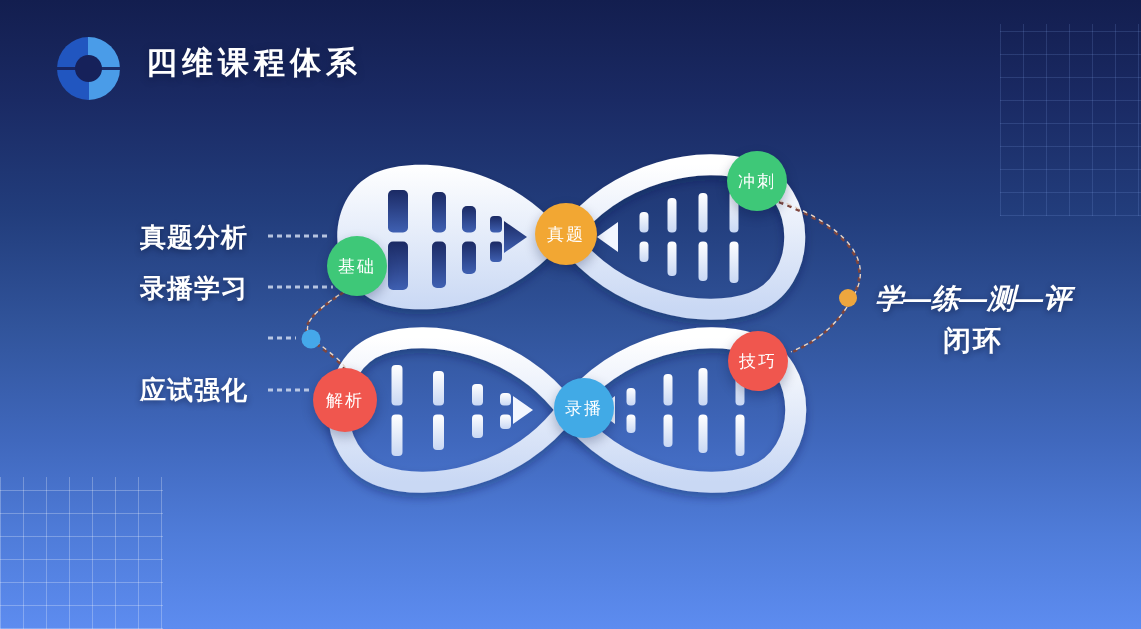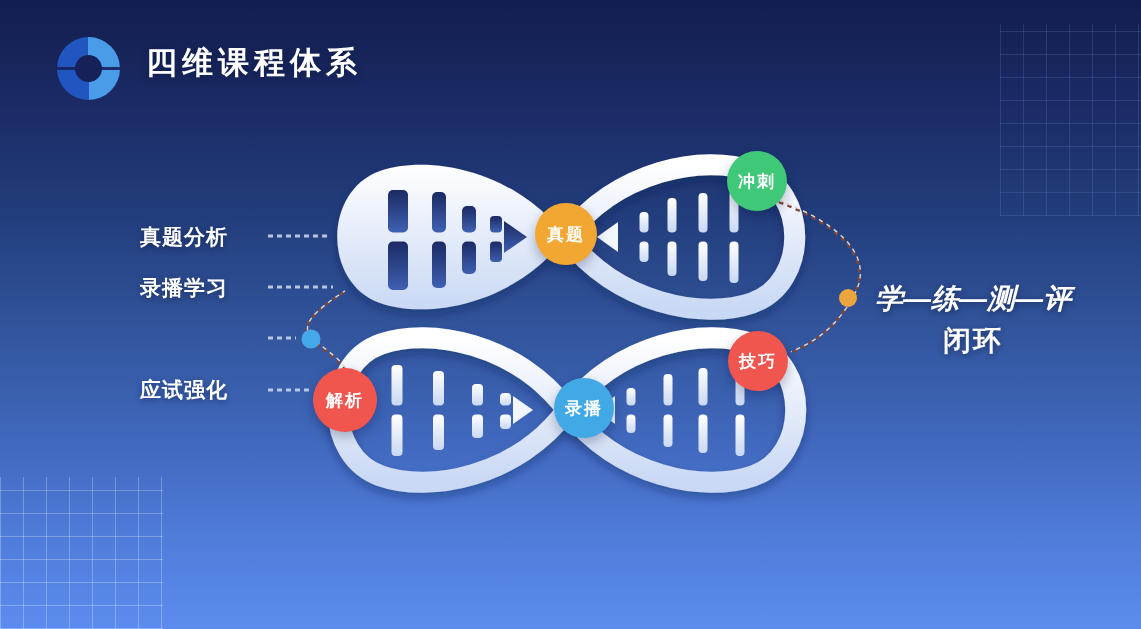--- a/index.html
+++ b/index.html
@@ -33,27 +33,27 @@
     position:absolute;left:0;top:30px;width:63px;height:3px;background:#16215a;opacity:.9;
   }
   .title{
     position:absolute;left:146px;top:42px;margin:0;
     font-size:31px;font-weight:700;color:#ffffff;letter-spacing:5px;
     text-shadow:0 2px 8px rgba(5,12,40,.4);
   }
   .stage{position:absolute;left:0;top:0;}
   .side-label{
     position:absolute;left:140px;width:160px;line-height:34px;
-    font-size:21px;font-weight:700;color:#ffffff;letter-spacing:1px;
+    font-size:26px;font-weight:700;color:#ffffff;letter-spacing:1px;
     text-shadow:0 2px 6px rgba(5,12,40,.45);
   }
   .ll1{top:220px}.ll2{top:271px}.ll3{top:321px}.ll4{top:373px}
   .badge{
     position:absolute;border-radius:50%;display:flex;align-items:center;justify-content:center;
-    color:#ffffff;font-weight:700;font-size:17px;letter-spacing:2px;
+    color:#ffffff;font-weight:400;font-size:17px;letter-spacing:2px;
     box-shadow:0 5px 12px rgba(8,18,60,.28);
   }
   .b-chongci{left:727px;top:151px;width:60px;height:60px;}
   .b-zhenti {left:535px;top:203px;width:62px;height:62px;text-align:right;}
   .b-jichu  {left:327px;top:236px;width:60px;height:60px;}
   .b-jiqiao {left:728px;top:331px;width:60px;height:60px;}
   .b-jiexi  {left:313px;top:368px;width:64px;height:64px;}
   .b-lubo   {left:554px;top:378px;width:60px;height:60px;}
   .right-note{
     position:absolute;left:864px;top:282px;width:218px;text-align:center;
@@ -168,20 +168,21 @@
     <circle cx="311" cy="339" r="9.5" fill="#45a8ea"></circle>
     <circle cx="848" cy="298" r="9" fill="#eda63e"></circle>
   </svg>
 
   <div class="side-label ll1">真题分析</div>
   <div class="side-label ll2">录播学习</div>
   <div class="side-label ll4">应试强化</div>
 
   <div class="badge b-chongci" style="background: rgb(62, 200, 120);">冲刺</div>
   <div class="badge b-zhenti" style="background: rgb(242, 167, 51);">真题</div>
+  <div class="badge b-jichu" style="background: rgb(62, 200, 120);">基础</div>
   <div class="badge b-jiqiao" style="background: rgb(240, 86, 78);">技巧</div>
   <div class="badge b-jiexi" style="background: rgb(240, 86, 78);">解析</div>
   <div class="badge b-lubo" style="background: rgb(65, 170, 230);">录播</div>
 
   <div class="right-note">
     <div class="rn1">学—练—测—评</div>
     <div class="rn2">闭环</div>
   </div>
 
 </div>

